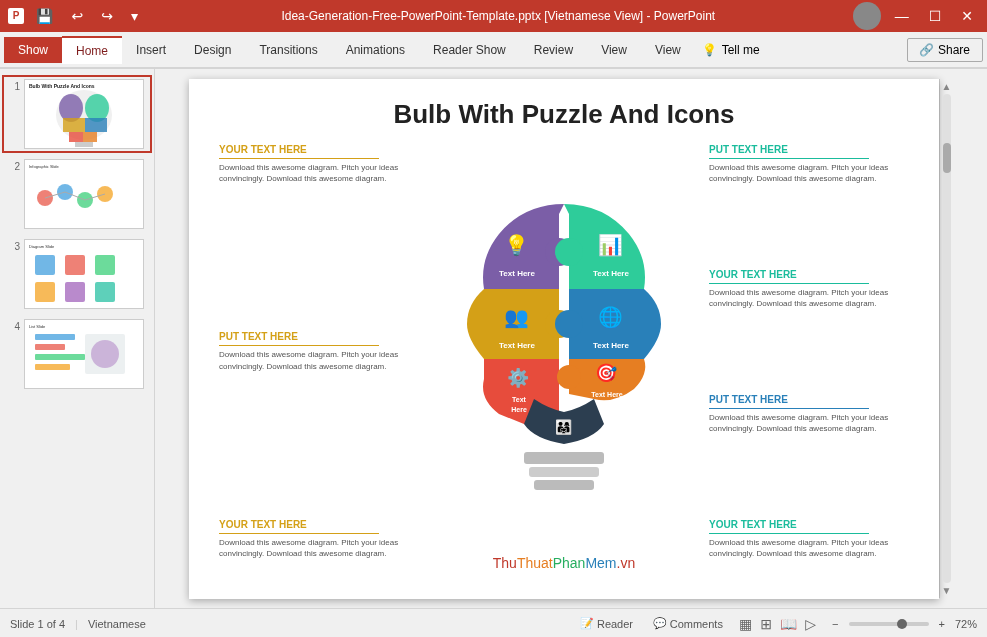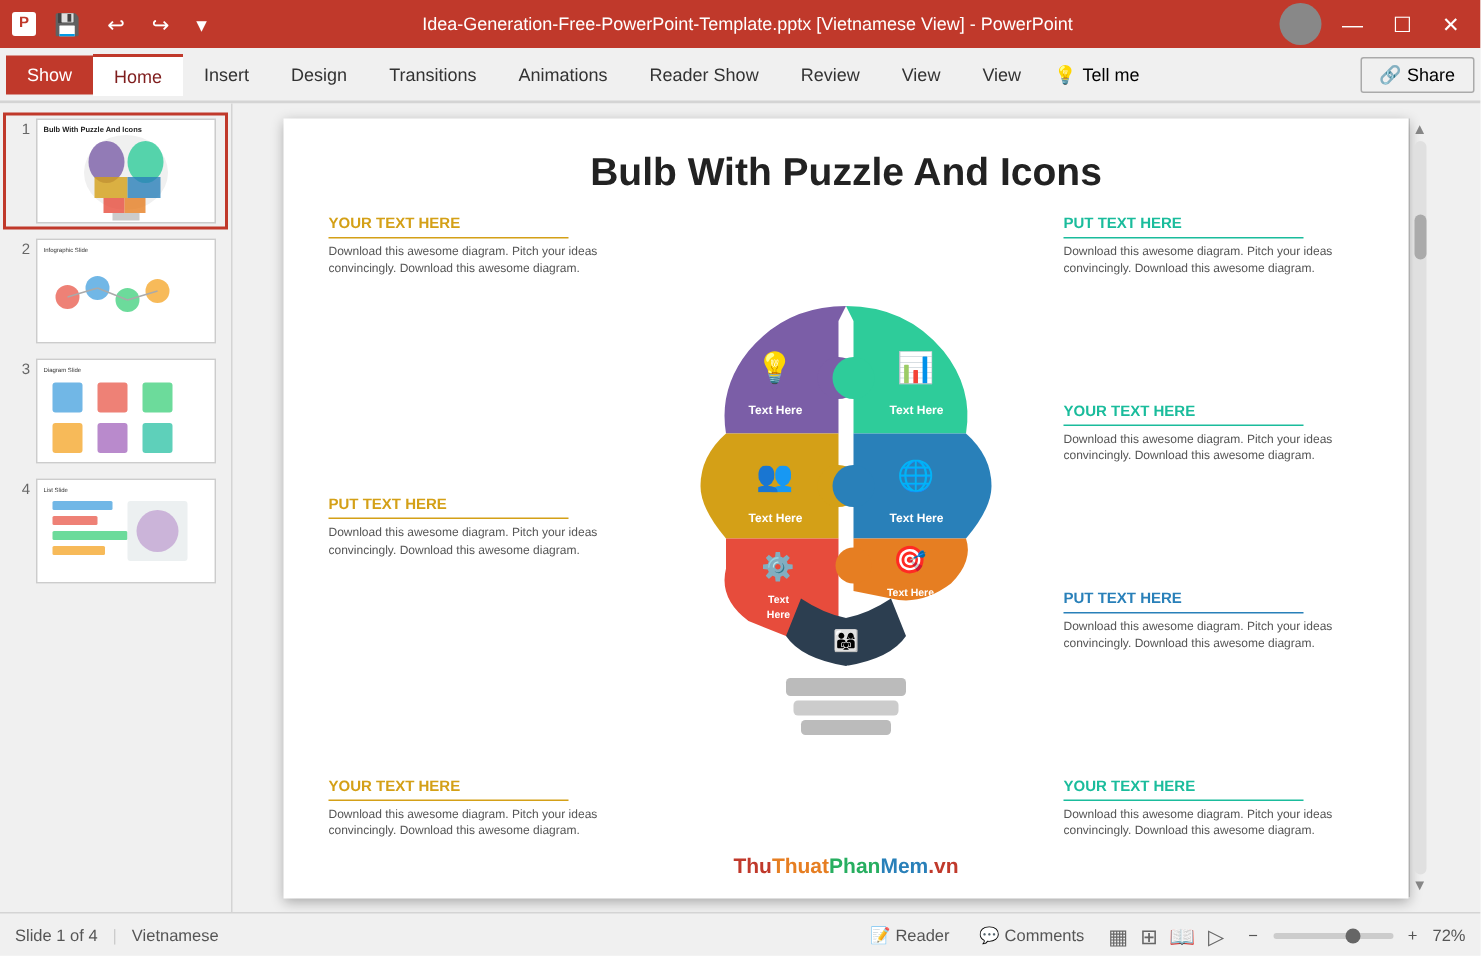--- a/index.html
+++ b/index.html
@@ -166,25 +166,25 @@
       flex: 1;
       display: flex;
       align-items: center;
       justify-content: center;
       position: relative;
     }
 
     
     .watermark {
       position: absolute;
-      bottom: 14px;
+      bottom: 28px;
       left: 50%;
       transform: translateX(-50%);
       font-size: 14px;
-      font-weight: bold;
+      font-weight: normal;
       color: #c0392b;
     }
     .watermark span.thu { color: #c0392b; }
     .watermark span.thuat { color: #e67e22; }
     .watermark span.phan { color: #27ae60; }
     .watermark span.mem { color: #2980b9; }
     .watermark span.vn { color: #c0392b; }
 
     
     .status-bar {

